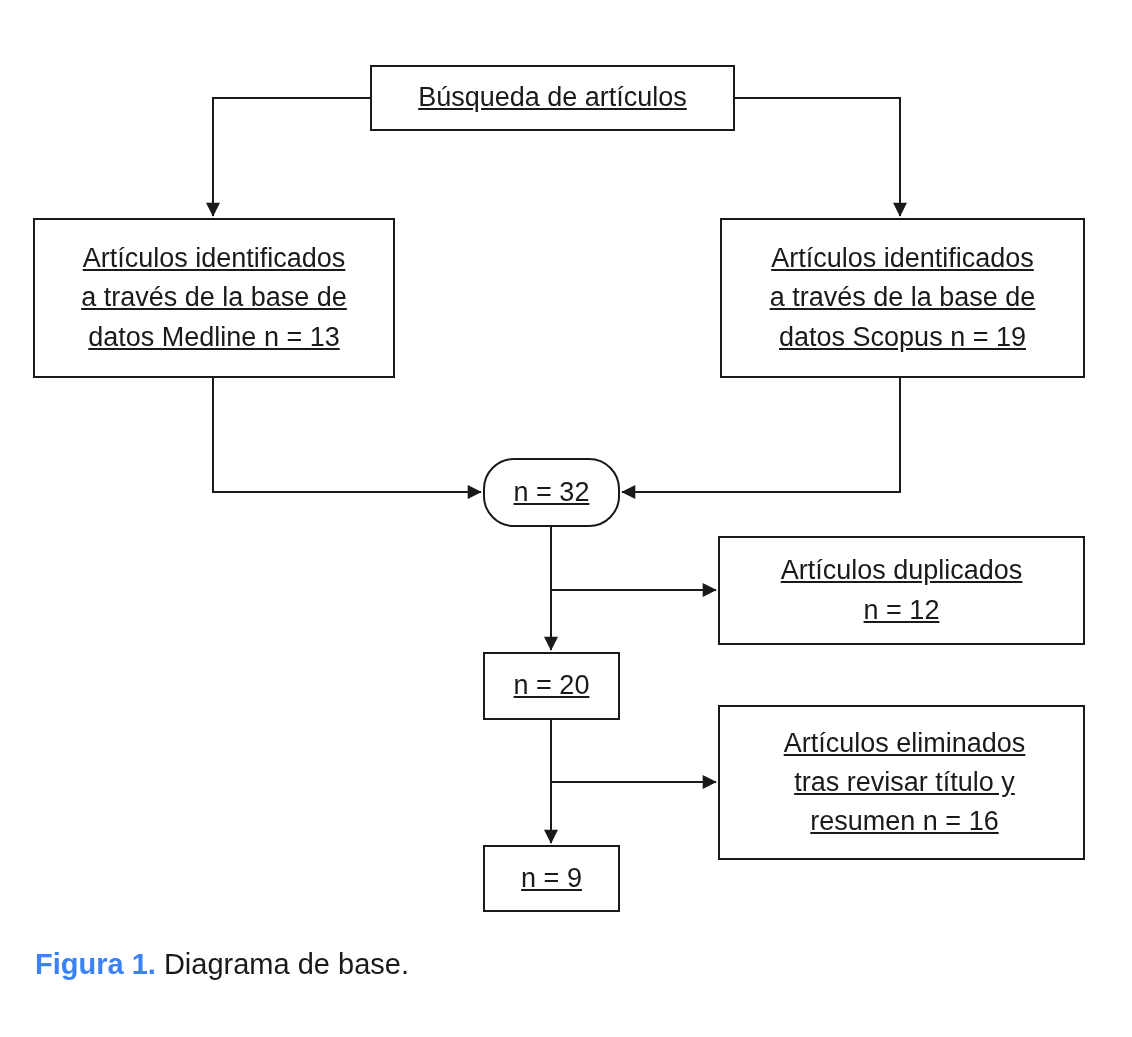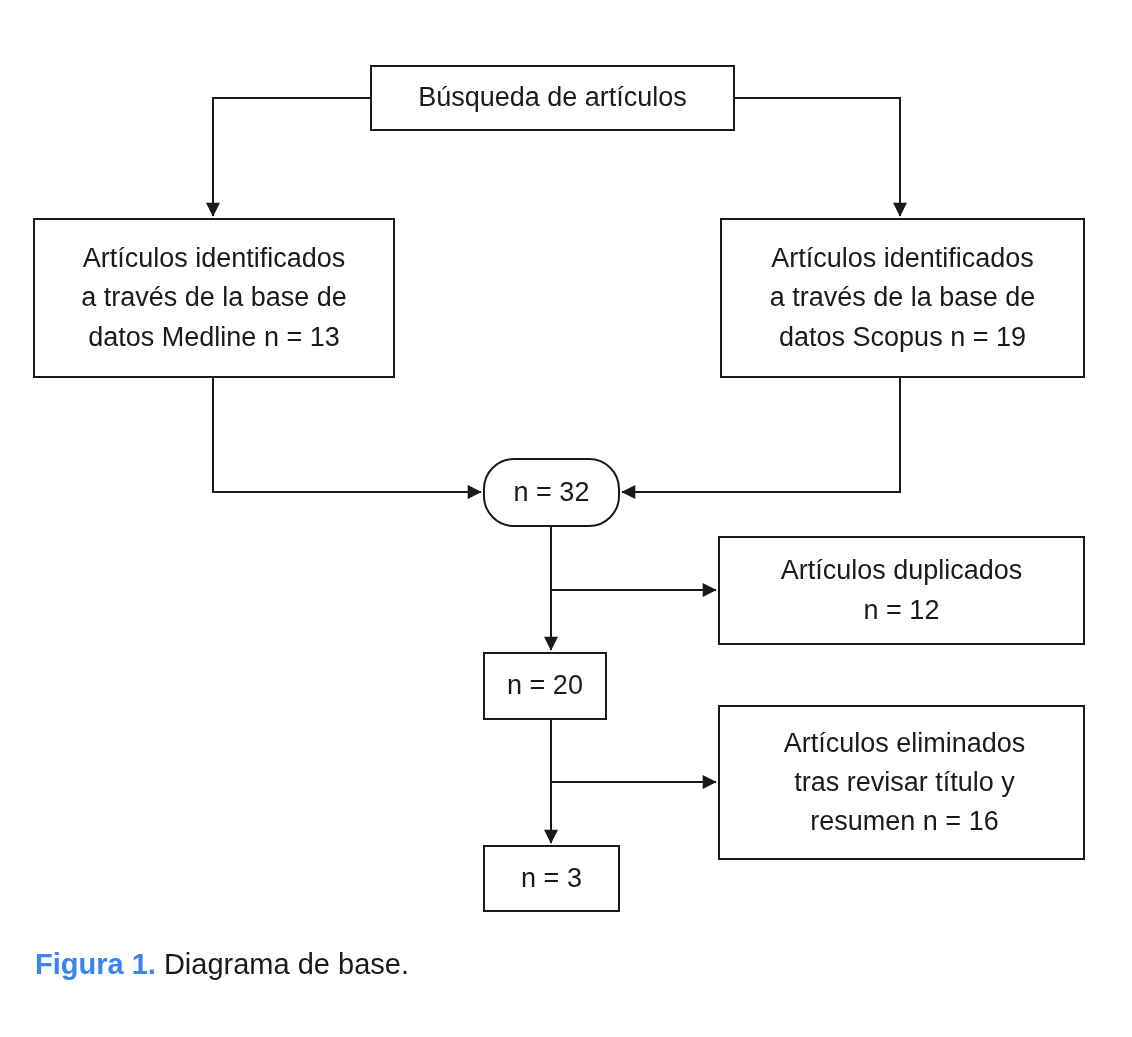--- a/index.html
+++ b/index.html
@@ -30,27 +30,28 @@
     background: #ffffff;
     color: #1a1a1a;
     display: flex;
     align-items: center;
     justify-content: center;
     text-align: center;
     white-space: pre-line;
     font-size: 27px;
     line-height: 1.45;
     padding: 4px 10px;
+    text-decoration: underline;
   }
   #box-search     { left: 370px; top: 65px;  width: 365px; height: 66px; }
   #box-medline    { left: 33px;  top: 218px; width: 362px; height: 160px; }
   #box-scopus     { left: 720px; top: 218px; width: 365px; height: 160px; }
   #box-n32        { left: 483px; top: 458px; width: 137px; height: 69px; border-radius: 31px; }
   #box-duplicates { left: 718px; top: 536px; width: 367px; height: 109px; }
-  #box-n20        { left: 483px; top: 652px; width: 124px; height: 68px; text-align: right; }
+  #box-n20        { left: 483px; top: 652px; width: 137px; height: 68px; text-align: right; }
   #box-removed    { left: 718px; top: 705px; width: 367px; height: 155px; padding-left: 16px; }
   #box-n4         { left: 483px; top: 845px; width: 137px; height: 67px; }
 
   .caption {
     position: absolute;
     left: 35px;
     top: 948px;
     font-size: 29px;
     color: #1a1a1a;
   }
@@ -93,19 +94,19 @@
 
   <div class="box" id="box-duplicates">Artículos duplicados
 n = 12</div>
 
   <div class="box" id="box-n20">n = 20</div>
 
   <div class="box" id="box-removed">Artículos eliminados
 tras revisar título y
 resumen n = 16</div>
 
-  <div class="box" id="box-n4">n = 3</div>
+  <div class="box" id="box-n4">n = 9</div>
 
   <div class="caption">
     <span class="label" style="color: #3b82f6;">Figura 1.</span><span> Diagrama de base.</span>
   </div>
 
 </div>
 
 </body></html>

